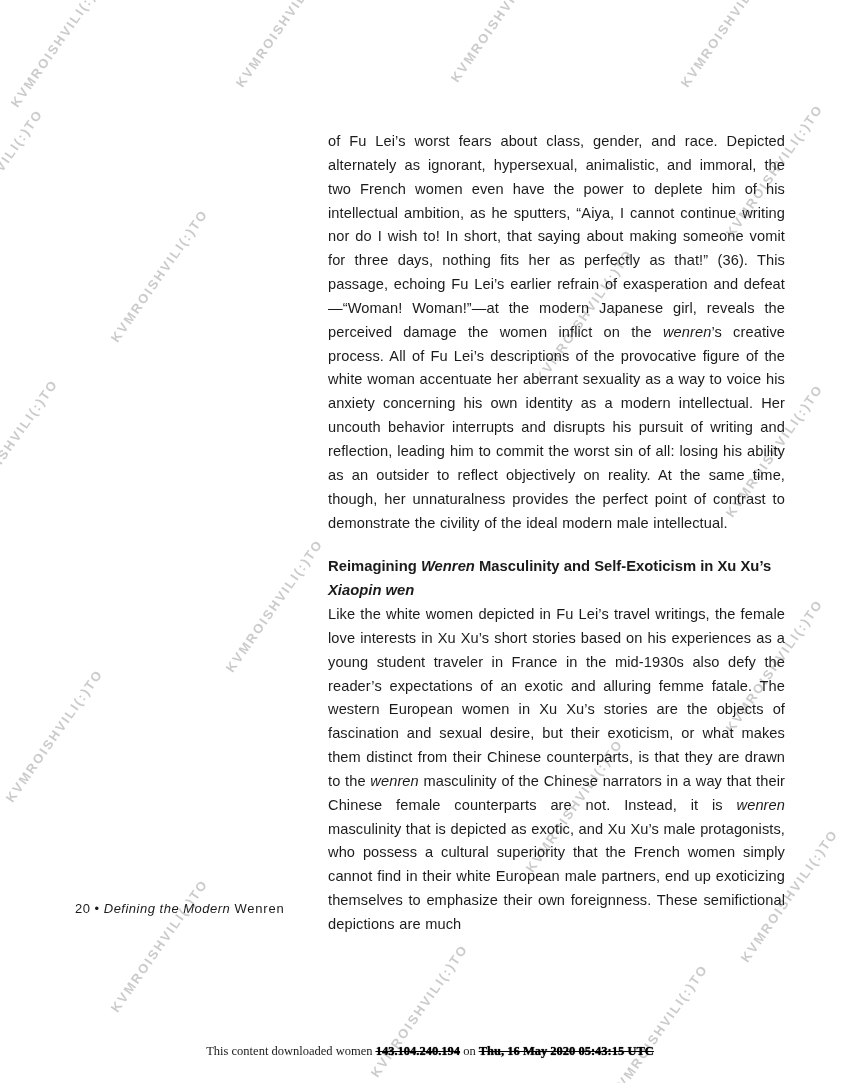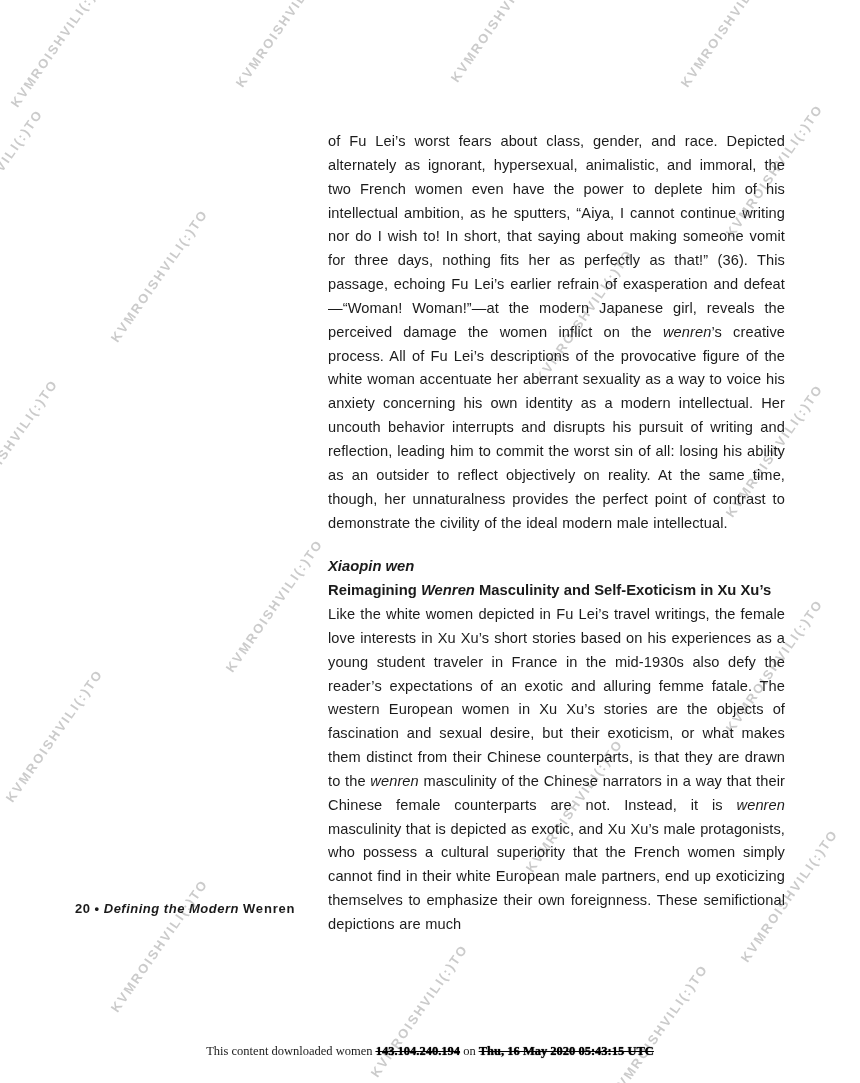--- a/index.html
+++ b/index.html
@@ -42,21 +42,21 @@
     z-index: 2;
   }
   .para {
     font-size: 14.6px;
     line-height: 23.85px;
     text-align: justify;
     letter-spacing: 0.1px;
     word-spacing: 0.4px;
   }
   .i { font-style: italic; }
-  .b { font-weight: bold; }
+  .b { font-weight: normal; }
   .sc { letter-spacing: 0.8px; }
 
   .heading {
     margin-top: 20px;
     font-weight: bold;
     font-size: 14.8px;
     line-height: 23.85px;
     text-align: left;
   }
 
@@ -115,22 +115,22 @@
     <span class="wm" style="left:120px; top:1000px;">KVMROISHVILI(:)TO</span>
     <span class="wm" style="left:380px; top:1065px;">KVMROISHVILI(:)TO</span>
     <span class="wm" style="left:620px; top:1085px;">KVMROISHVILI(:)TO</span>
     <span class="wm" style="left:750px; top:950px;">KVMROISHVILI(:)TO</span>
   </div>
 
   <div class="textblock">
     <div class="para"><span>of Fu Lei’s worst fears about class, gender, and race. Depicted alternately as ignorant, hypersexual, animalistic, and immoral, the two French women even have the power to deplete him of his intellectual ambition, as he sputters, “Aiya, I cannot continue writing nor do I wish to! In short, that saying about making someone vomit for three days, nothing fits her as perfectly as that!” (36). This passage, echoing Fu Lei’s earlier refrain of exasperation and defeat—“Woman! Woman!”—at the modern Japanese girl, reveals the perceived damage the women inflict on the </span><span class="i">wenren</span><span>’s creative process. All of Fu Lei’s descriptions of the provocative figure of the white woman accentuate her aberrant sexuality as a way to voice his anxiety concerning his own identity as a modern intellectual. Her uncouth behavior interrupts and disrupts his pursuit of writing and reflection, leading him to commit the worst sin of all: losing his ability as an outsider to reflect objectively on reality. At the same time, though, her unnaturalness provides the perfect point of contrast to demonstrate the civility of the ideal modern male intellectual.</span></div>
 
     <div class="heading">
+      <div><span>Reimagining </span><span class="i">Wenren</span><span> Masculinity and Self-Exoticism in Xu Xu’s</span></div>
       <div><span class="i">Xiaopin wen</span></div>
-      <div><span>Reimagining </span><span class="i">Wenren</span><span> Masculinity and Self-Exoticism in Xu Xu’s</span></div>
     </div>
 
     <div class="para"><span>Like the white women depicted in Fu Lei’s travel writings, the female love interests in Xu Xu’s short stories based on his experiences as a young student traveler in France in the mid-1930s also defy the reader’s expectations of an exotic and alluring femme fatale. The western European women in Xu Xu’s stories are the objects of fascination and sexual desire, but their exoticism, or what makes them distinct from their Chinese counterparts, is that they are drawn to the </span><span class="i">wenren</span><span> masculinity of the Chinese narrators in a way that their Chinese female counterparts are not. Instead, it is </span><span class="i">wenren</span><span> masculinity that is depicted as exotic, and Xu Xu’s male protagonists, who possess a cultural superiority that the French women simply cannot find in their white European male partners, end up exoticizing themselves to emphasize their own foreignness. These semifictional depictions are much</span></div>
   </div>
 
   <div class="footer"><span class="b">20 • </span><span class="i b">Defining the Modern </span><span class="b sc">Wenren</span></div>
 
   <div class="jstor jstor1">
     <span>This content downloaded women</span>
     <span class="redacted">143.104.240.194</span>

